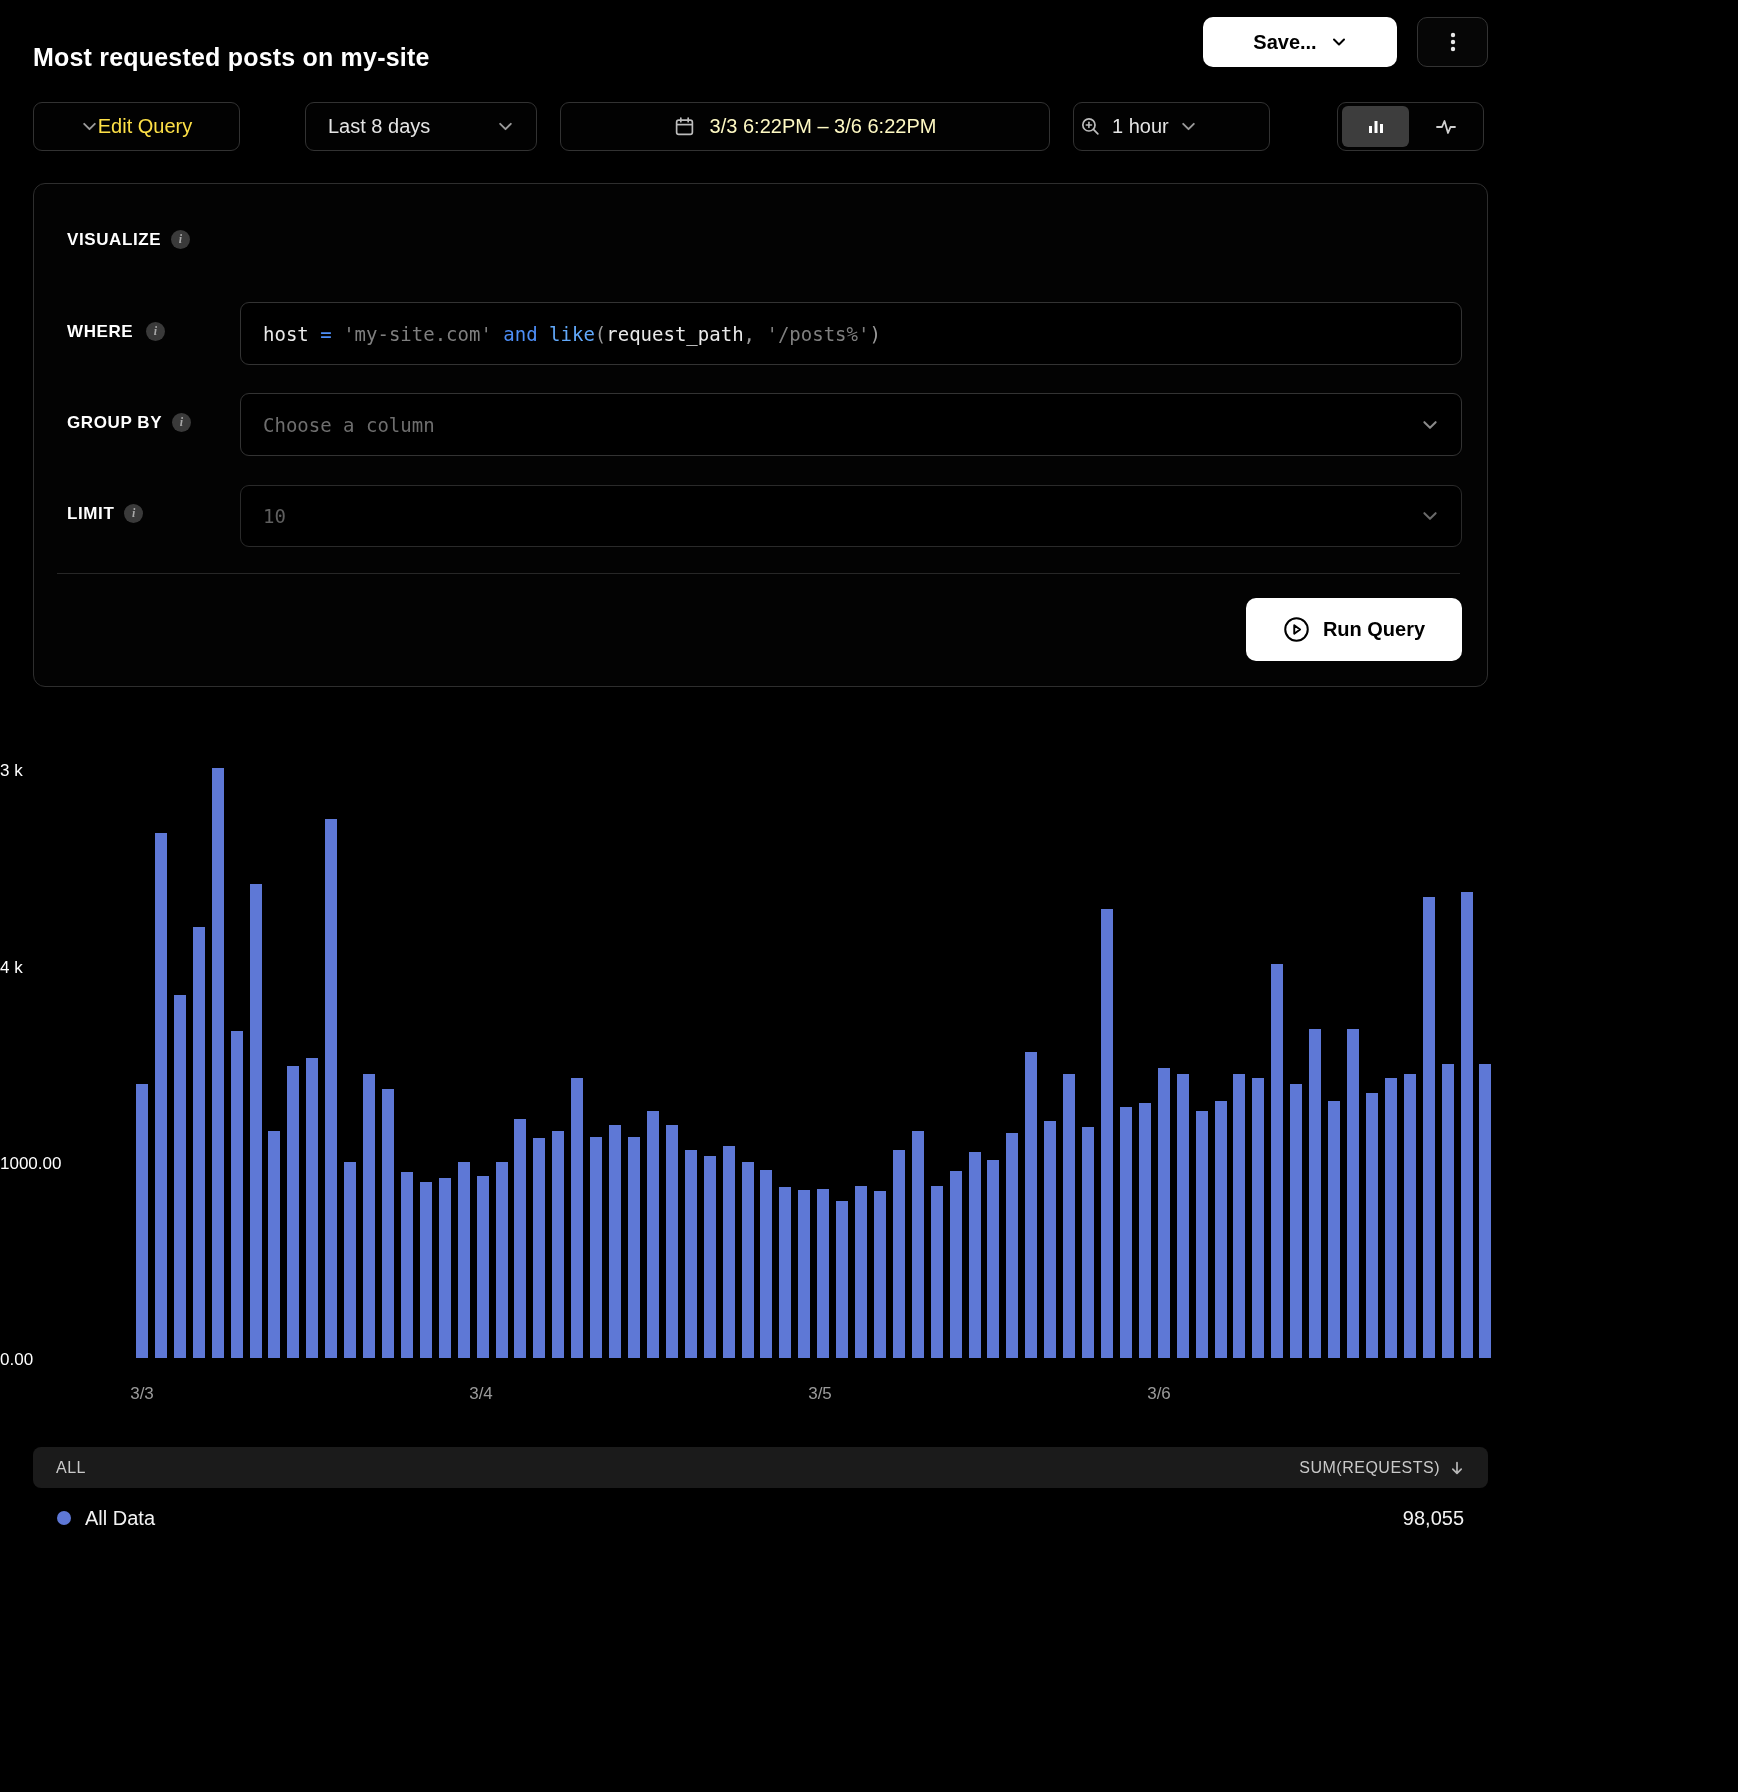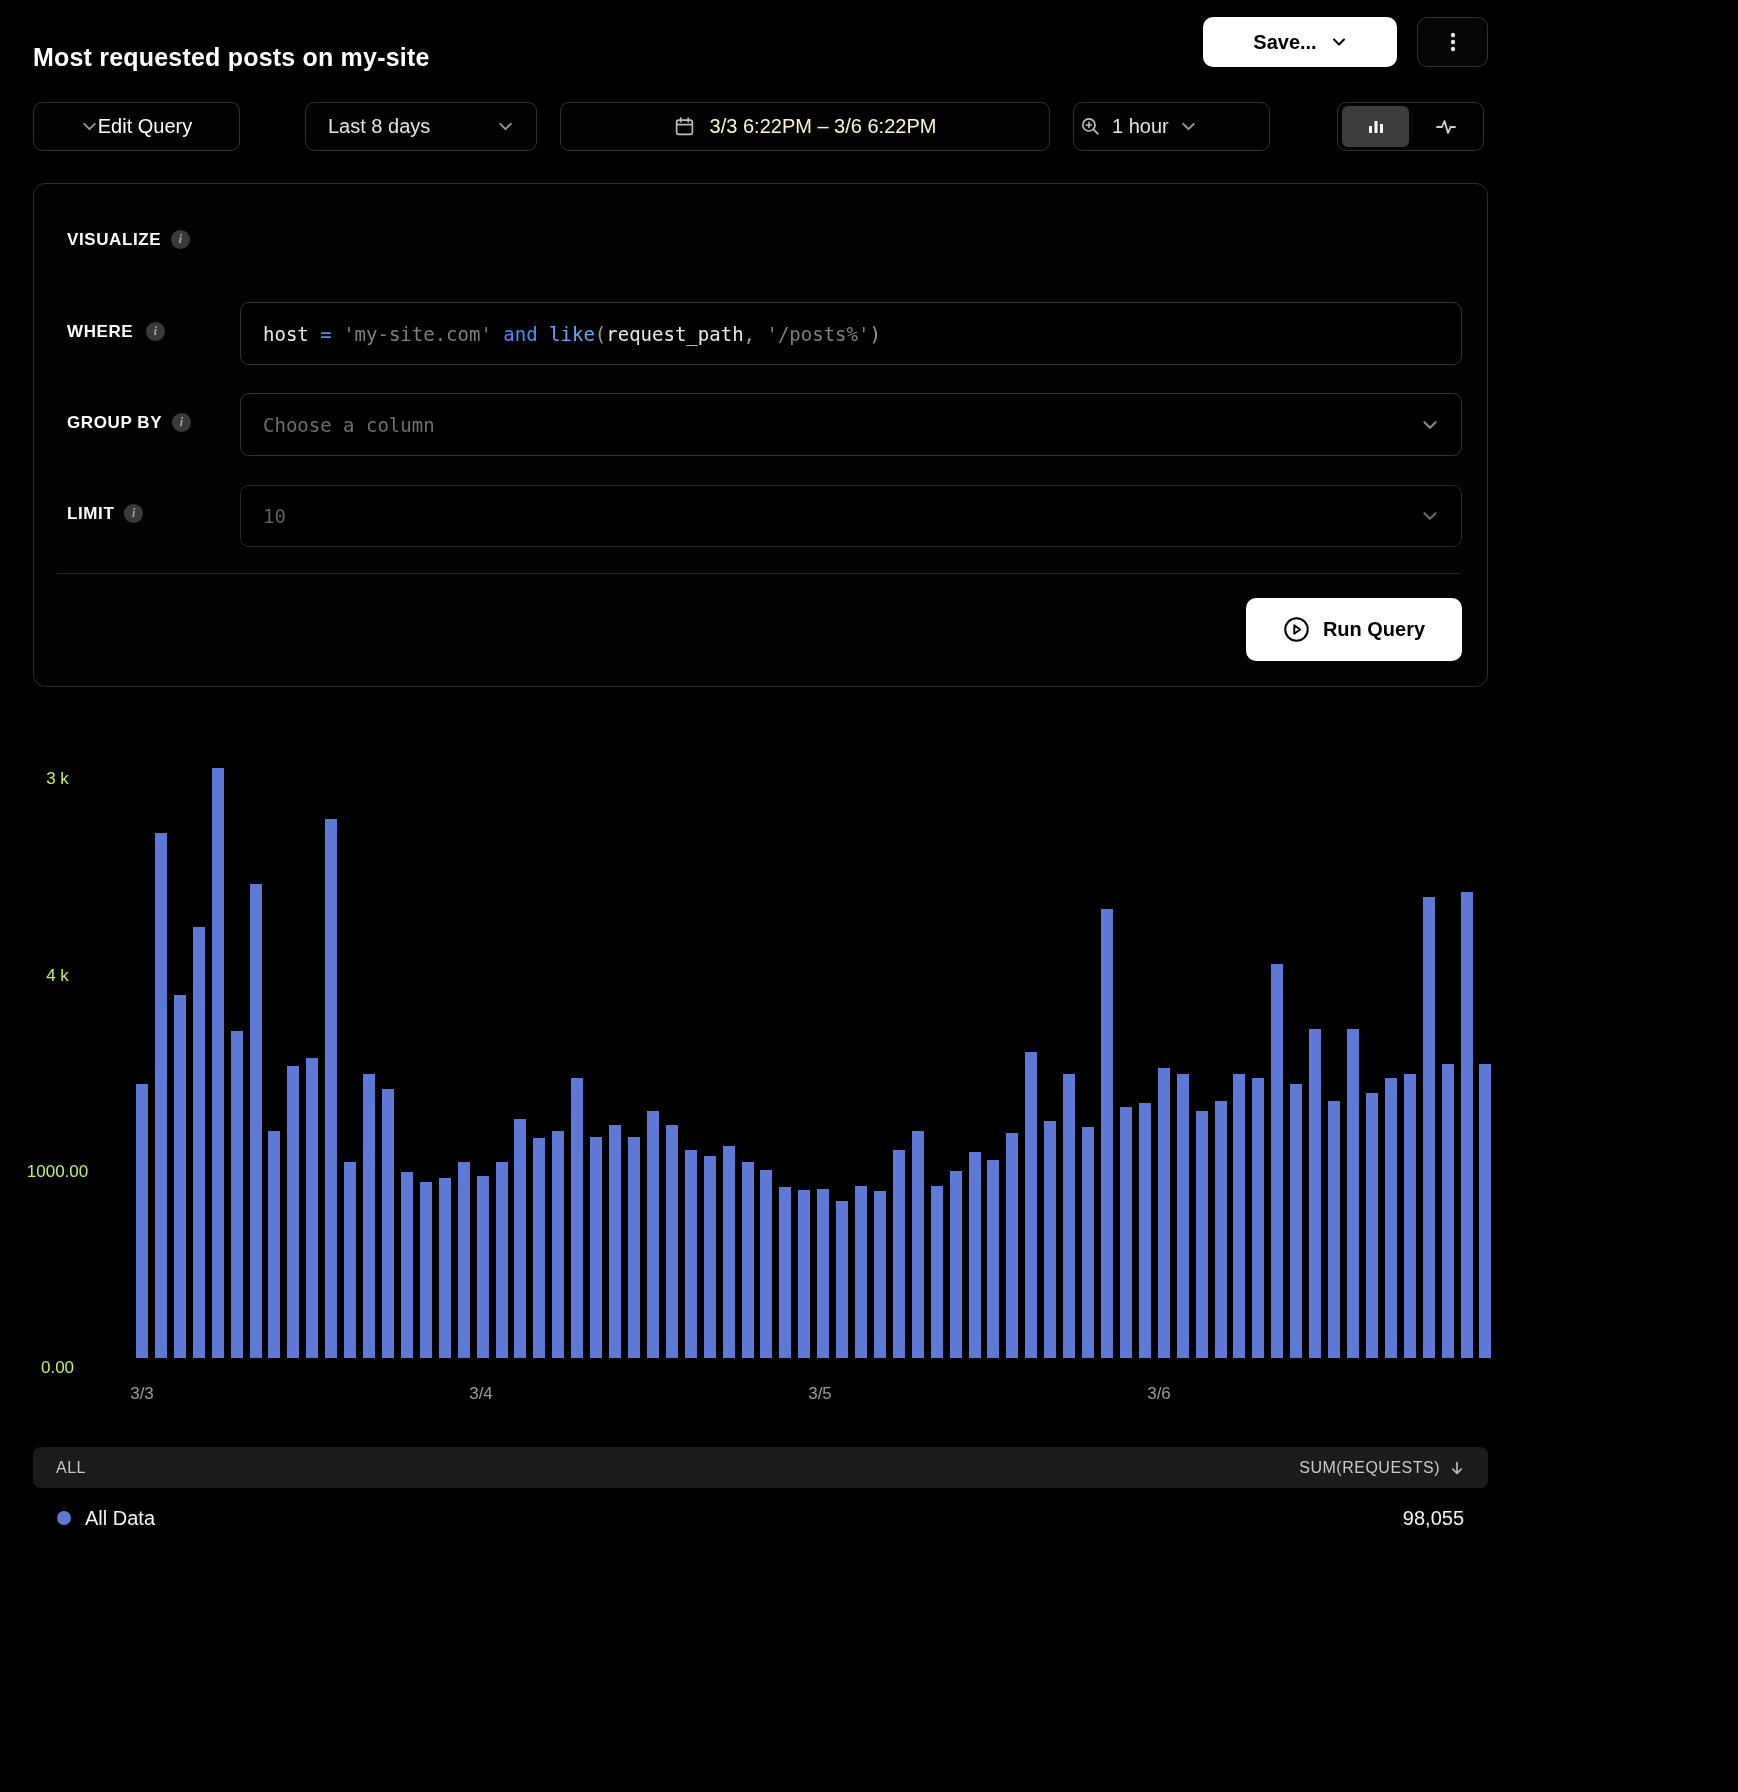--- a/index.html
+++ b/index.html
@@ -10,21 +10,21 @@
   .page-title{position:absolute;left:33px;top:26px;font-size:25px;font-weight:700;color:#fff;letter-spacing:.2px;}
   .save-btn{position:absolute;left:1203px;top:17px;width:194px;height:50px;background:#fff;color:#000;
     border:none;border-radius:10px;display:flex;align-items:center;justify-content:center;gap:14px;
     font-size:20px;font-weight:600;font-family:inherit;cursor:pointer;}
   .kebab-btn{position:absolute;left:1417px;top:17px;width:71px;height:50px;background:#060606;border:1px solid #333;
     border-radius:10px;display:flex;align-items:center;justify-content:center;cursor:pointer;}
 
   
   .tb{position:absolute;top:102px;height:49px;box-sizing:border-box;background:#020202;border:1px solid #323232;
     border-radius:9px;display:flex;align-items:center;font-size:20px;color:#e4e4e4;font-family:inherit;cursor:pointer;}
-  .tb-edit{left:33px;width:207px;justify-content:center;color:#ffffff;}
+  .tb-edit{left:33px;width:207px;justify-content:center;color:#fde047;}
   .tb-range{left:305px;width:232px;justify-content:space-between;padding:0 22px;}
   .tb-dates{left:560px;width:490px;justify-content:center;gap:15px;color:#fef9c3;}
   .tb-gran{left:1073px;width:197px;gap:11px;}
   .tb-toggle{left:1337px;width:147px;justify-content:space-between;padding:0 4px;cursor:default;}
   .seg{width:67px;height:41px;border:none;background:transparent;border-radius:6px;display:flex;align-items:center;justify-content:center;cursor:pointer;}
   .seg.active{background:#3d3d3d;}
 
   
   .panel{position:absolute;left:33px;top:183px;width:1455px;height:504px;box-sizing:border-box;
     border:1px solid #2e2e2e;border-radius:12px;background:#030303;}
@@ -40,21 +40,21 @@
   .dim{color:#5f5f5f;}
   .tok-ident{color:#e9e9e9;} .tok-kw{color:#4d8ef7;} .tok-fn{color:#62a9fa;}
   .tok-str{color:#7f7f7f;} .tok-punct{color:#9a9a9a;} .tok-plain{color:#cfcfcf;}
   .divider{position:absolute;left:23px;right:27px;top:389px;height:1px;background:#272727;}
   .run-btn{position:absolute;left:1212px;top:414px;width:216px;height:63px;background:#fff;color:#000;border:none;
     border-radius:10px;display:flex;align-items:center;justify-content:center;gap:13px;font-size:20px;font-weight:600;
     font-family:inherit;cursor:pointer;}
 
   
   .chart{position:absolute;left:0;top:730px;width:1738px;height:690px;}
-  .y-tick{position:absolute;left:0;width:115px;height:22px;line-height:22px;text-align:center;color:#bef264;font-size:17px;margin-top:8px;}
+  .y-tick{position:absolute;left:0;width:115px;height:22px;line-height:22px;text-align:left;color:#ffffff;font-size:17px;}
   .x-tick{position:absolute;top:654px;transform:translateX(-50%);color:#9a9a9a;font-size:17px;}
   .bars{position:absolute;left:136px;bottom:62px;width:1356px;height:640px;display:flex;align-items:flex-end;
     justify-content:space-between;}
   .bar{width:12px;background:#5e78d6;}
 
   
   .tbl-head{position:absolute;left:33px;top:1447px;width:1455px;height:41px;box-sizing:border-box;background:#1b1b1b;
     border-radius:8px;display:flex;align-items:center;justify-content:space-between;padding:0 23px;color:#c9c9c9;
     font-size:16px;letter-spacing:.5px;}
   .tbl-head .right{display:flex;align-items:center;gap:9px;cursor:pointer;}

